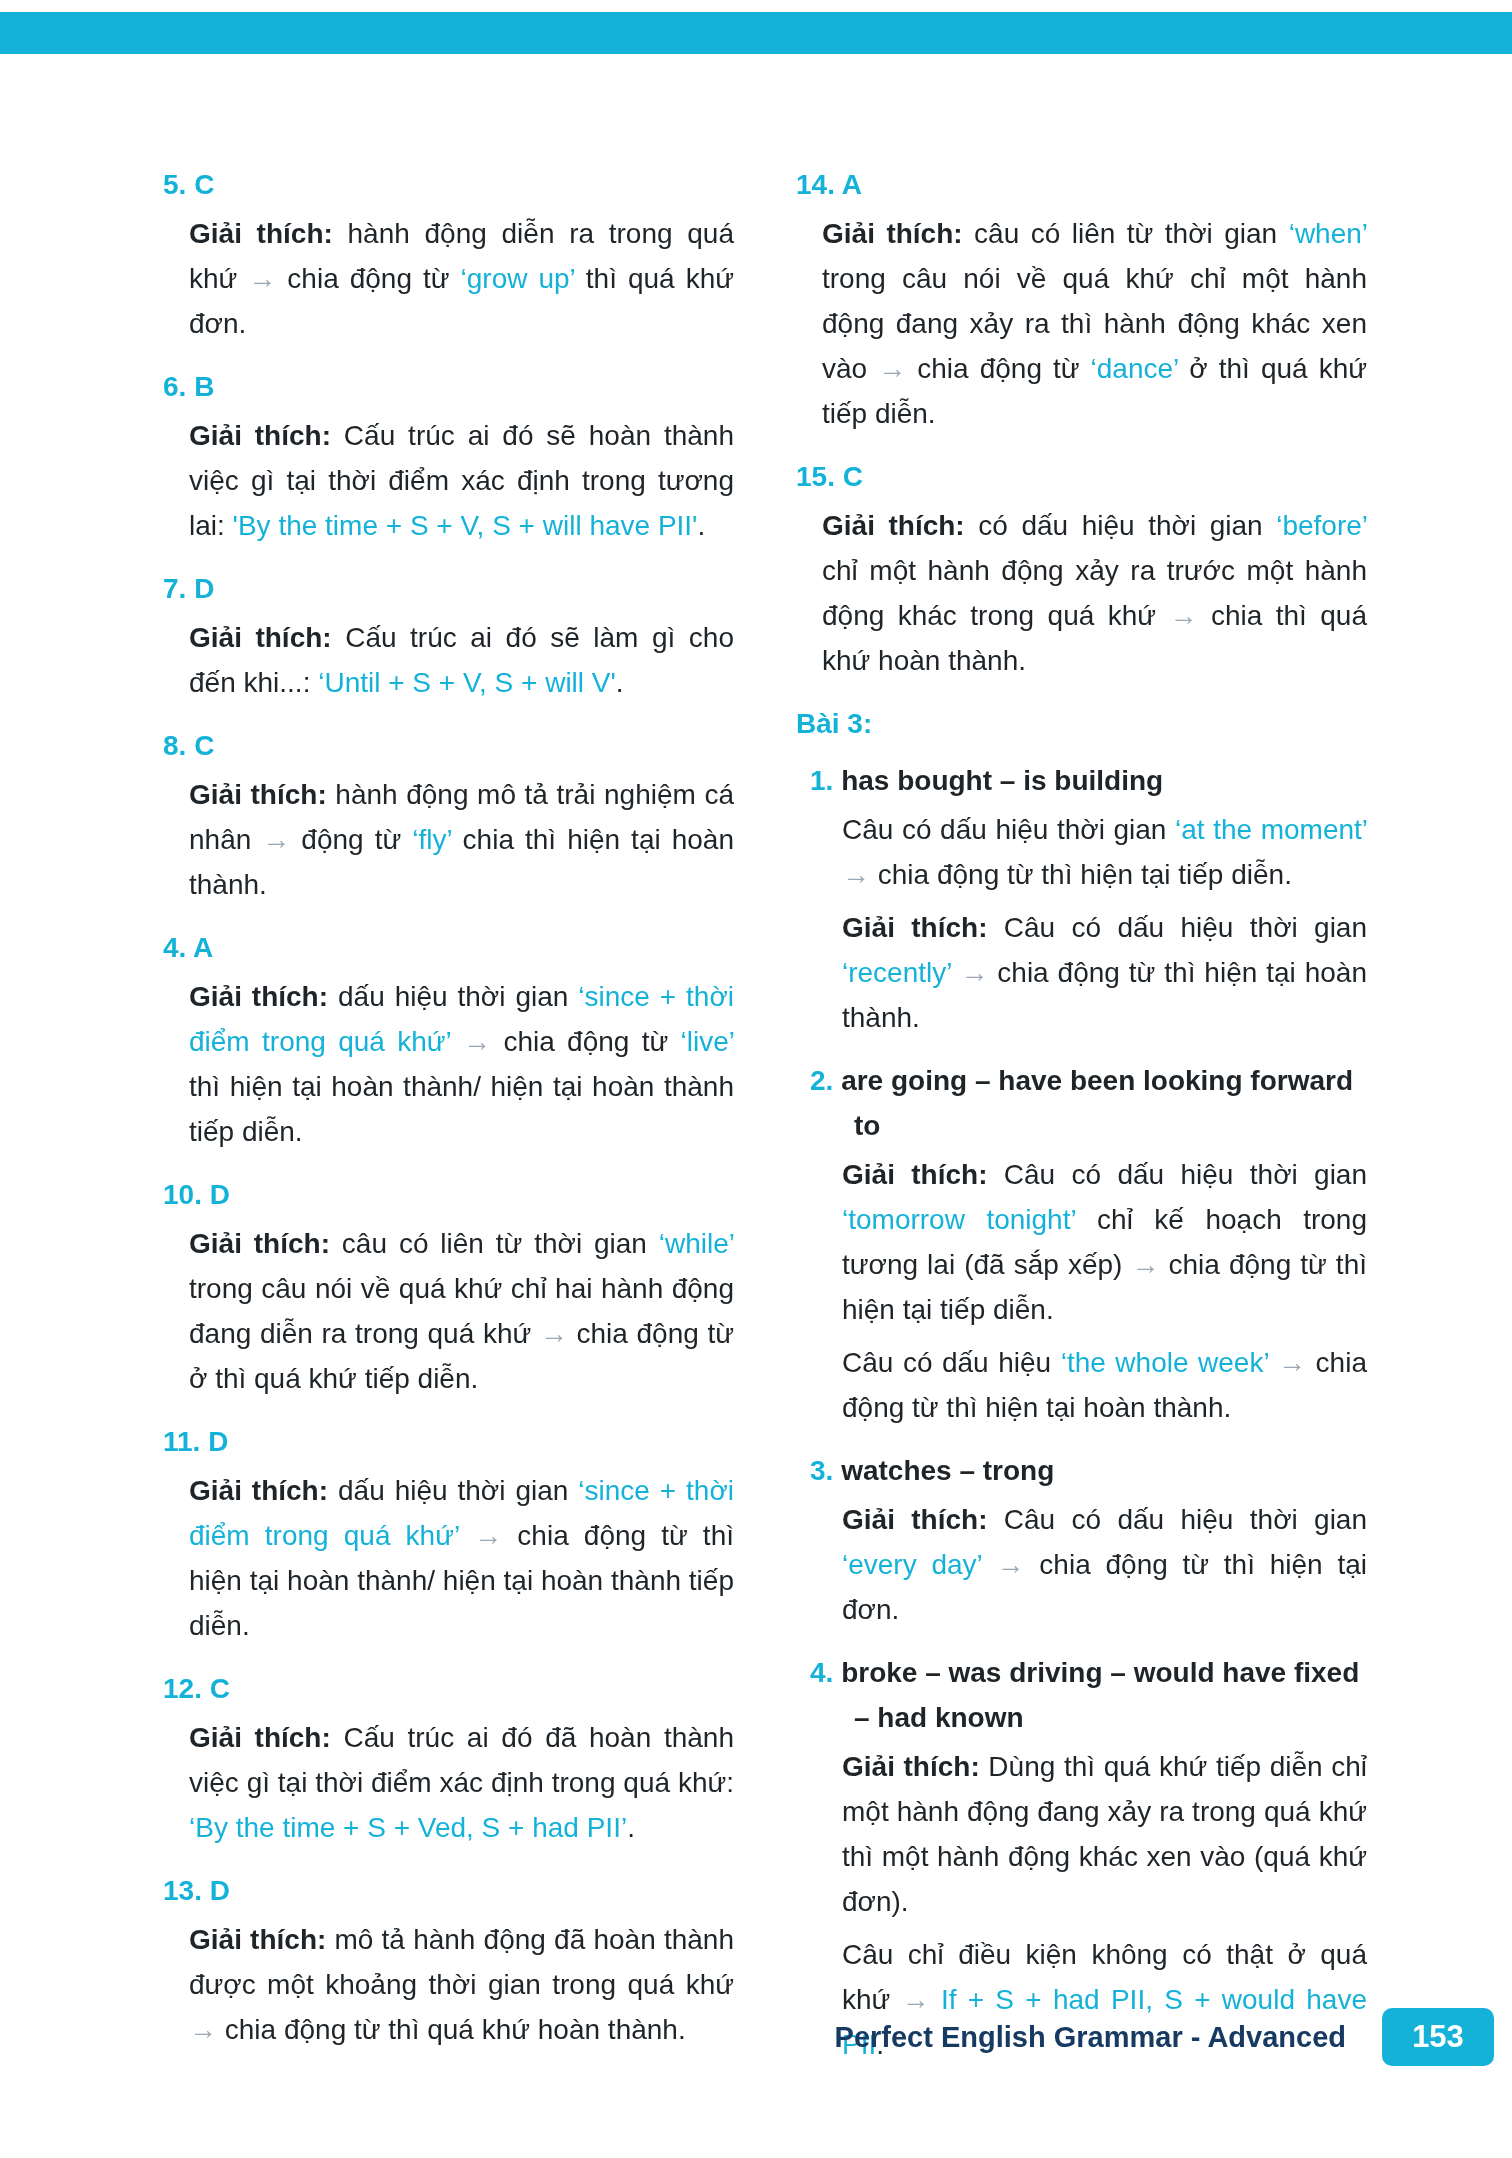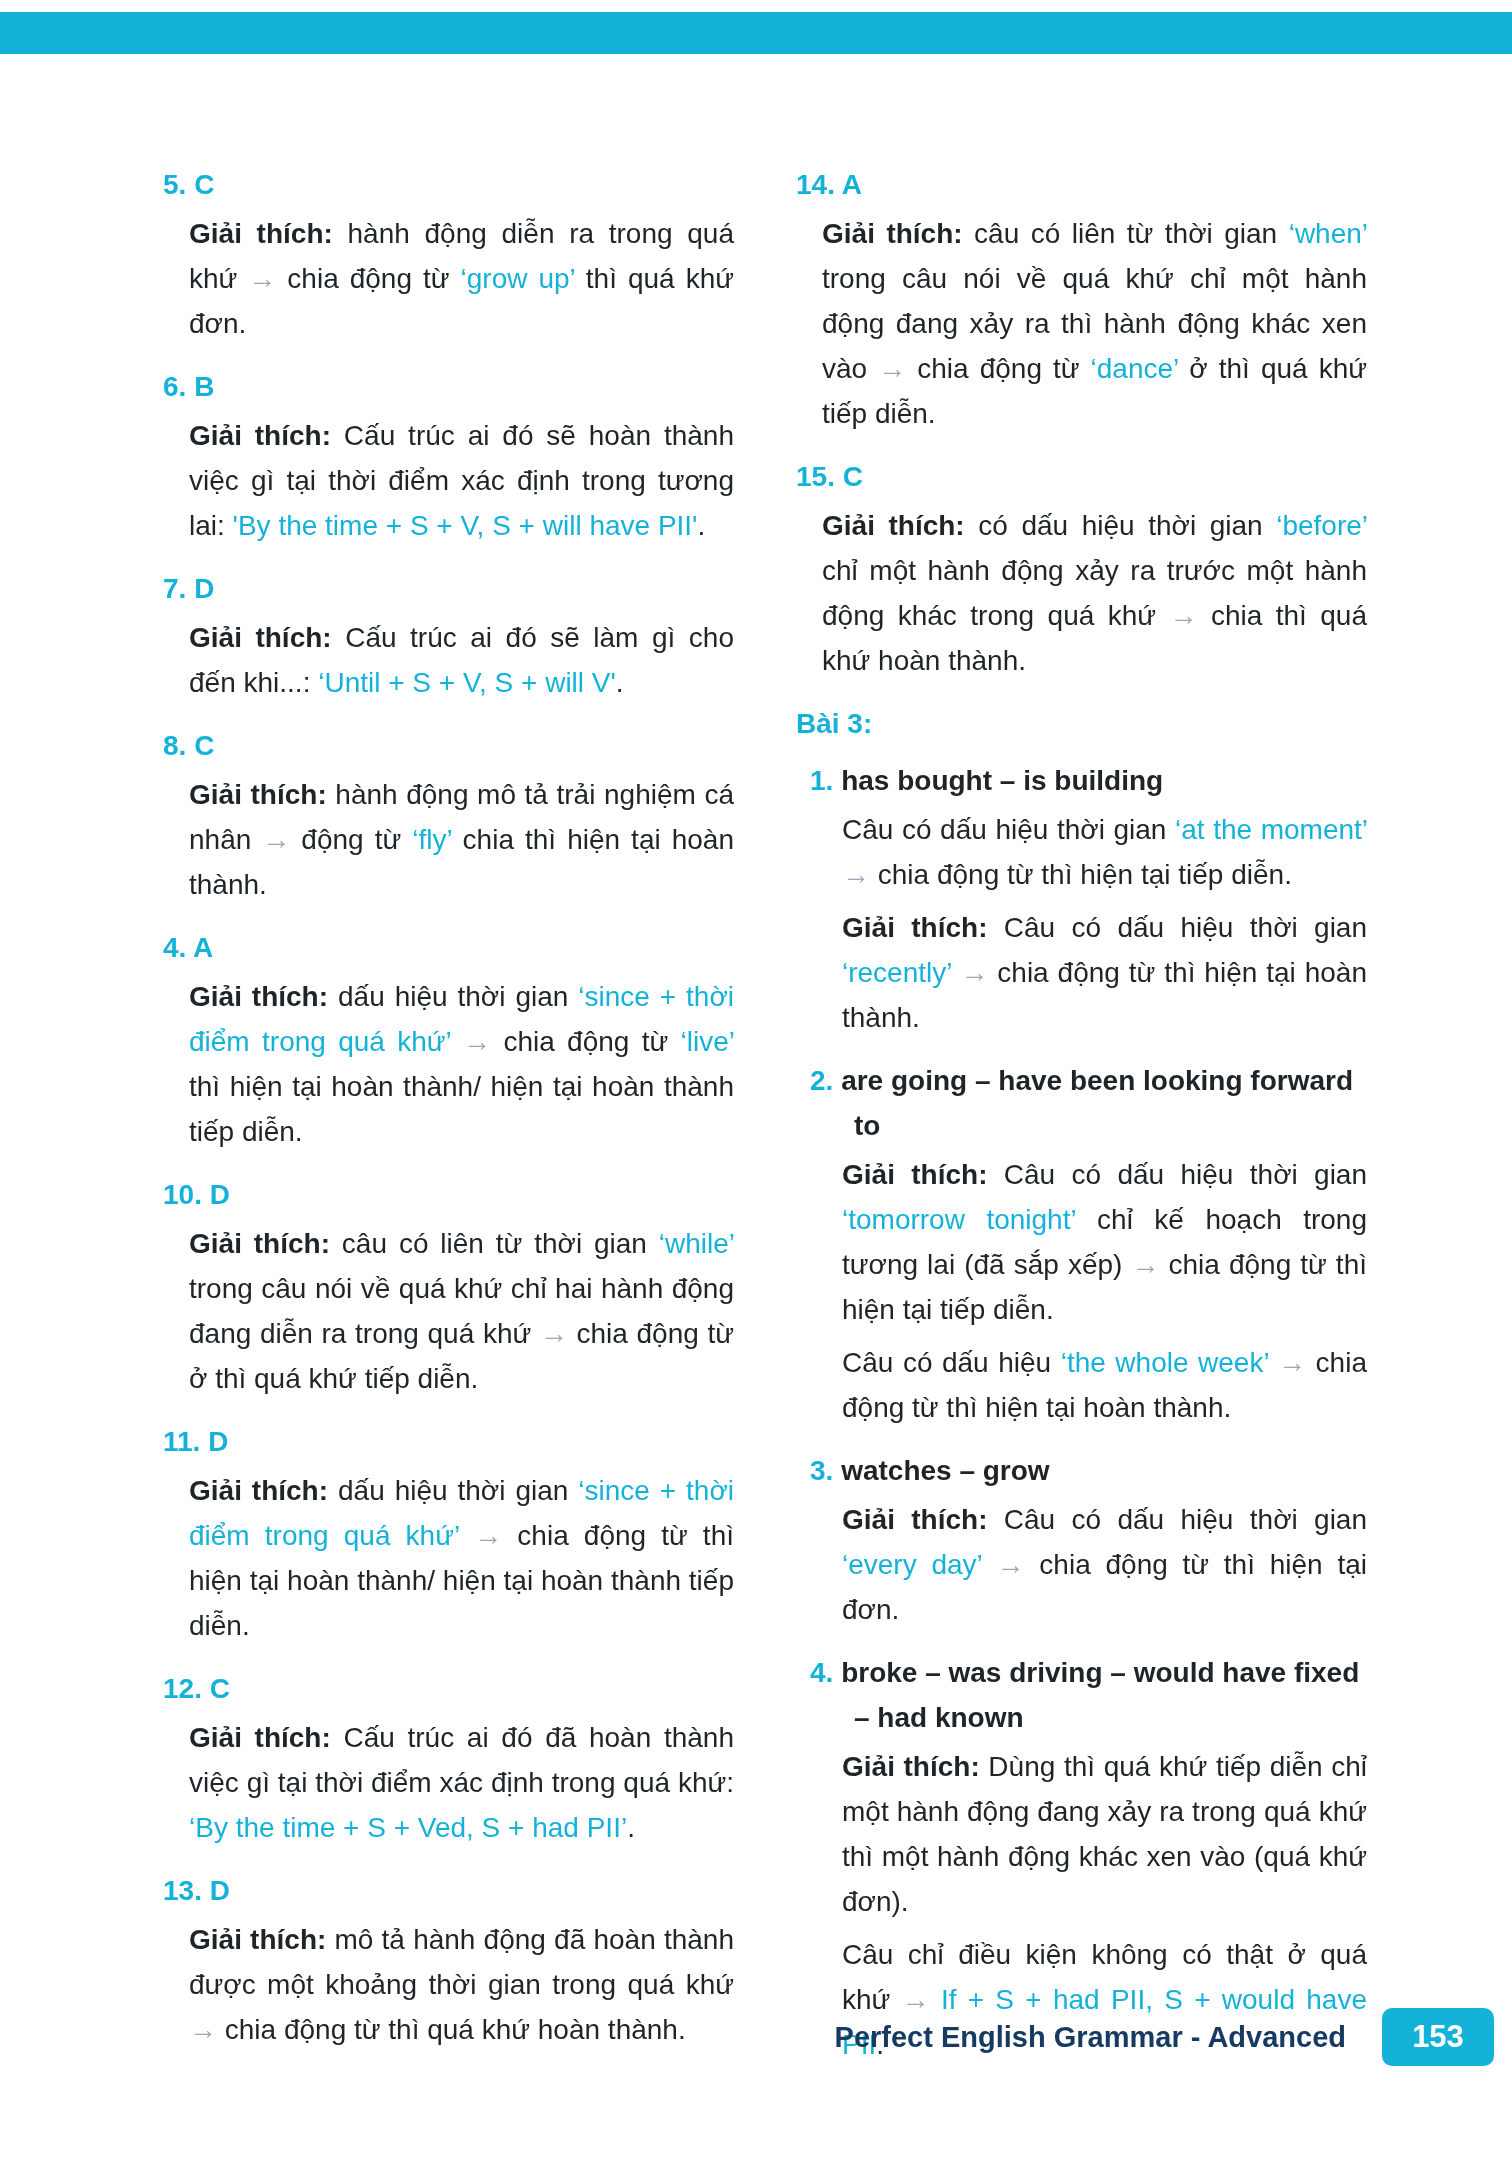--- a/index.html
+++ b/index.html
@@ -154,21 +154,21 @@
           <div class="item-head"><span class="num">1. </span><span class="title">has bought – is building</span></div>
           <p class="block"><span class="seg seg-n">Câu có dấu hiệu thời gian </span><span class="seg seg-c">‘at the moment’</span><span class="seg seg-n"> </span><span class="seg seg-g">→</span><span class="seg seg-n"> chia động từ thì hiện tại tiếp diễn.</span></p>
           <p class="block"><span class="seg seg-b">Giải thích:</span><span class="seg seg-n"> Câu có dấu hiệu thời gian </span><span class="seg seg-c">‘recently’</span><span class="seg seg-n"> </span><span class="seg seg-g">→</span><span class="seg seg-n"> chia động từ thì hiện tại hoàn thành.</span></p>
         </div>
         <div class="item exercise">
           <div class="item-head"><span class="num">2. </span><span class="title">are going – have been looking forward to</span></div>
           <p class="block"><span class="seg seg-b">Giải thích:</span><span class="seg seg-n"> Câu có dấu hiệu thời gian </span><span class="seg seg-c">‘tomorrow tonight’</span><span class="seg seg-n"> chỉ kế hoạch trong tương lai (đã sắp xếp) </span><span class="seg seg-g">→</span><span class="seg seg-n"> chia động từ thì hiện tại tiếp diễn.</span></p>
           <p class="block"><span class="seg seg-n">Câu có dấu hiệu </span><span class="seg seg-c">‘the whole week’</span><span class="seg seg-n"> </span><span class="seg seg-g">→</span><span class="seg seg-n"> chia động từ thì hiện tại hoàn thành.</span></p>
         </div>
         <div class="item exercise">
-          <div class="item-head"><span class="num">3. </span><span class="title">watches – grow</span></div>
+          <div class="item-head"><span class="num">3. </span><span class="title">watches – trong</span></div>
           <p class="block"><span class="seg seg-b">Giải thích:</span><span class="seg seg-n"> Câu có dấu hiệu thời gian </span><span class="seg seg-c">‘every day’</span><span class="seg seg-n"> </span><span class="seg seg-g">→</span><span class="seg seg-n"> chia động từ thì hiện tại đơn.</span></p>
         </div>
         <div class="item exercise">
           <div class="item-head"><span class="num">4. </span><span class="title">broke – was driving – would have fixed – had known</span></div>
           <p class="block"><span class="seg seg-b">Giải thích:</span><span class="seg seg-n"> Dùng thì quá khứ tiếp diễn chỉ một hành động đang xảy ra trong quá khứ thì một hành động khác xen vào (quá khứ đơn).</span></p>
           <p class="block"><span class="seg seg-n">Câu chỉ điều kiện không có thật ở quá khứ </span><span class="seg seg-g">→</span><span class="seg seg-n"> </span><span class="seg seg-c">If + S + had PII, S + would have PII</span><span class="seg seg-n">.</span></p>
         </div>
       </div>
   </div>
 

